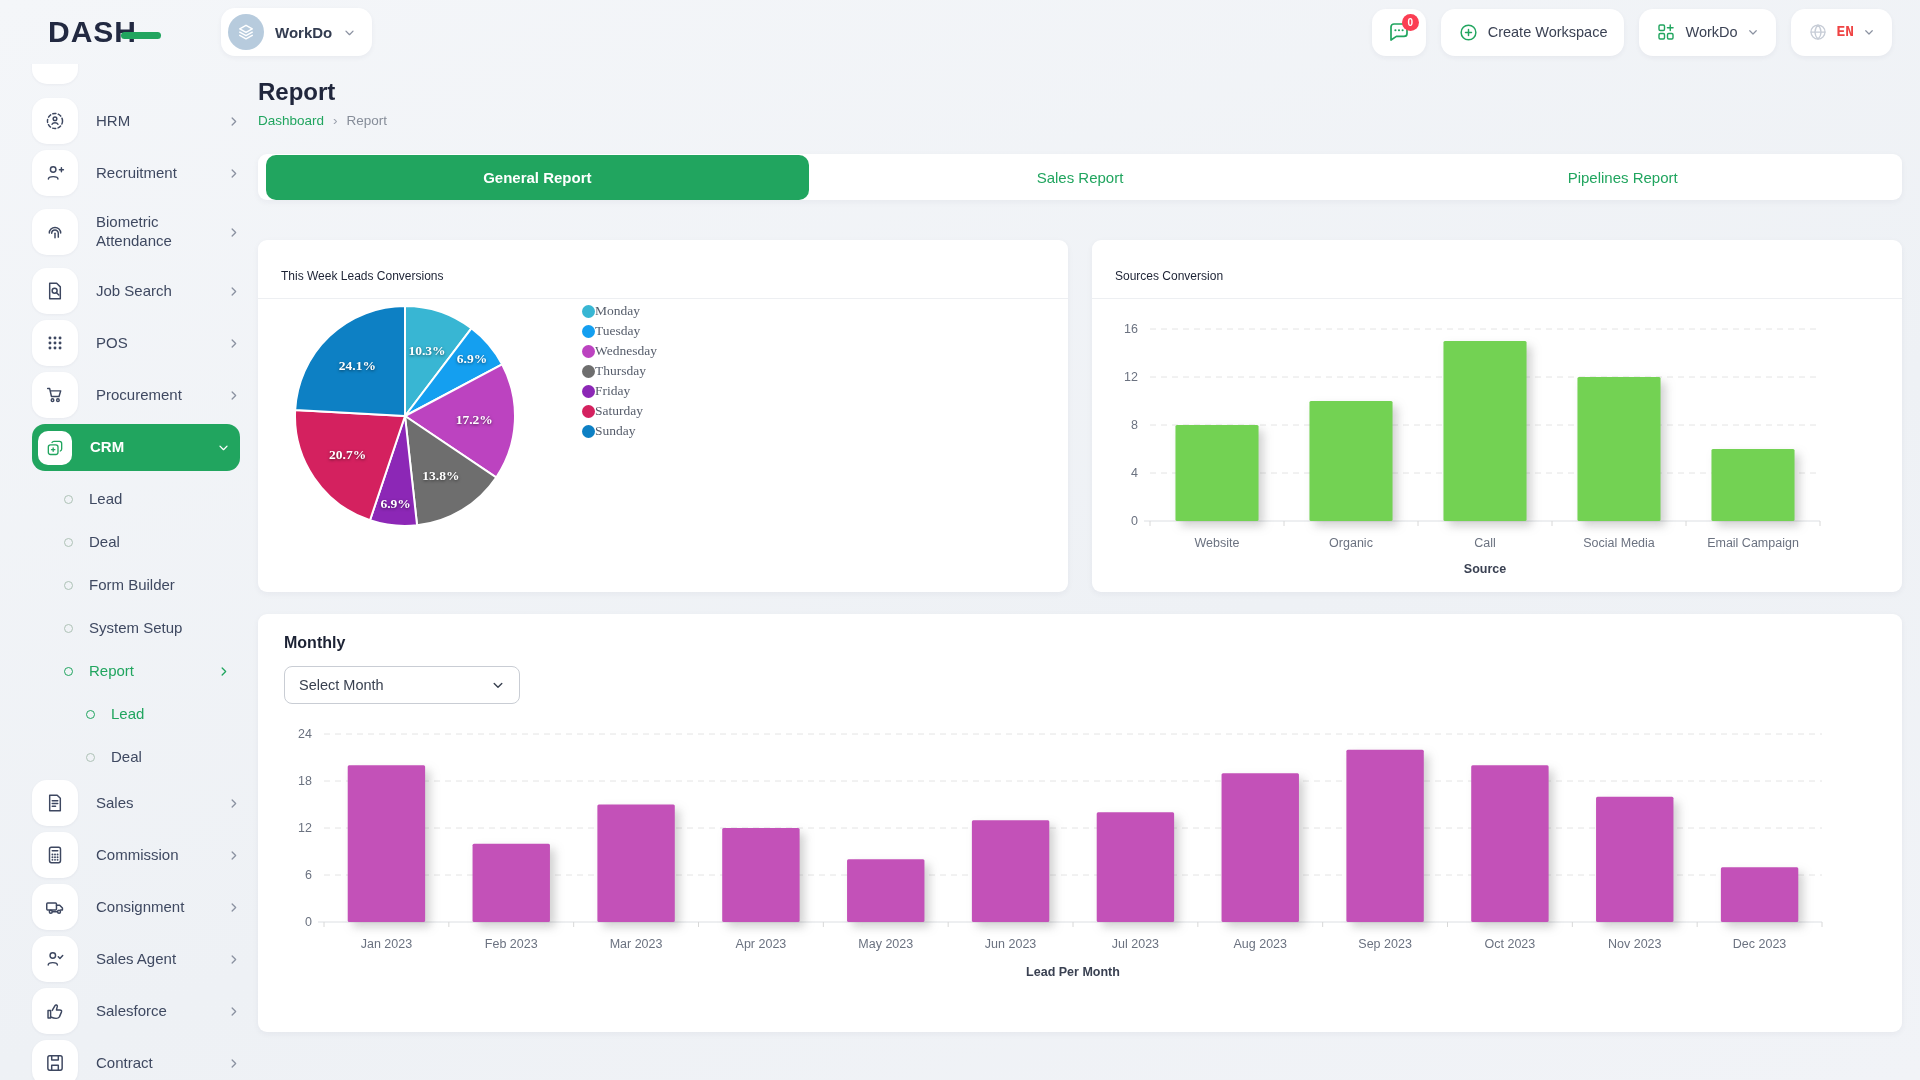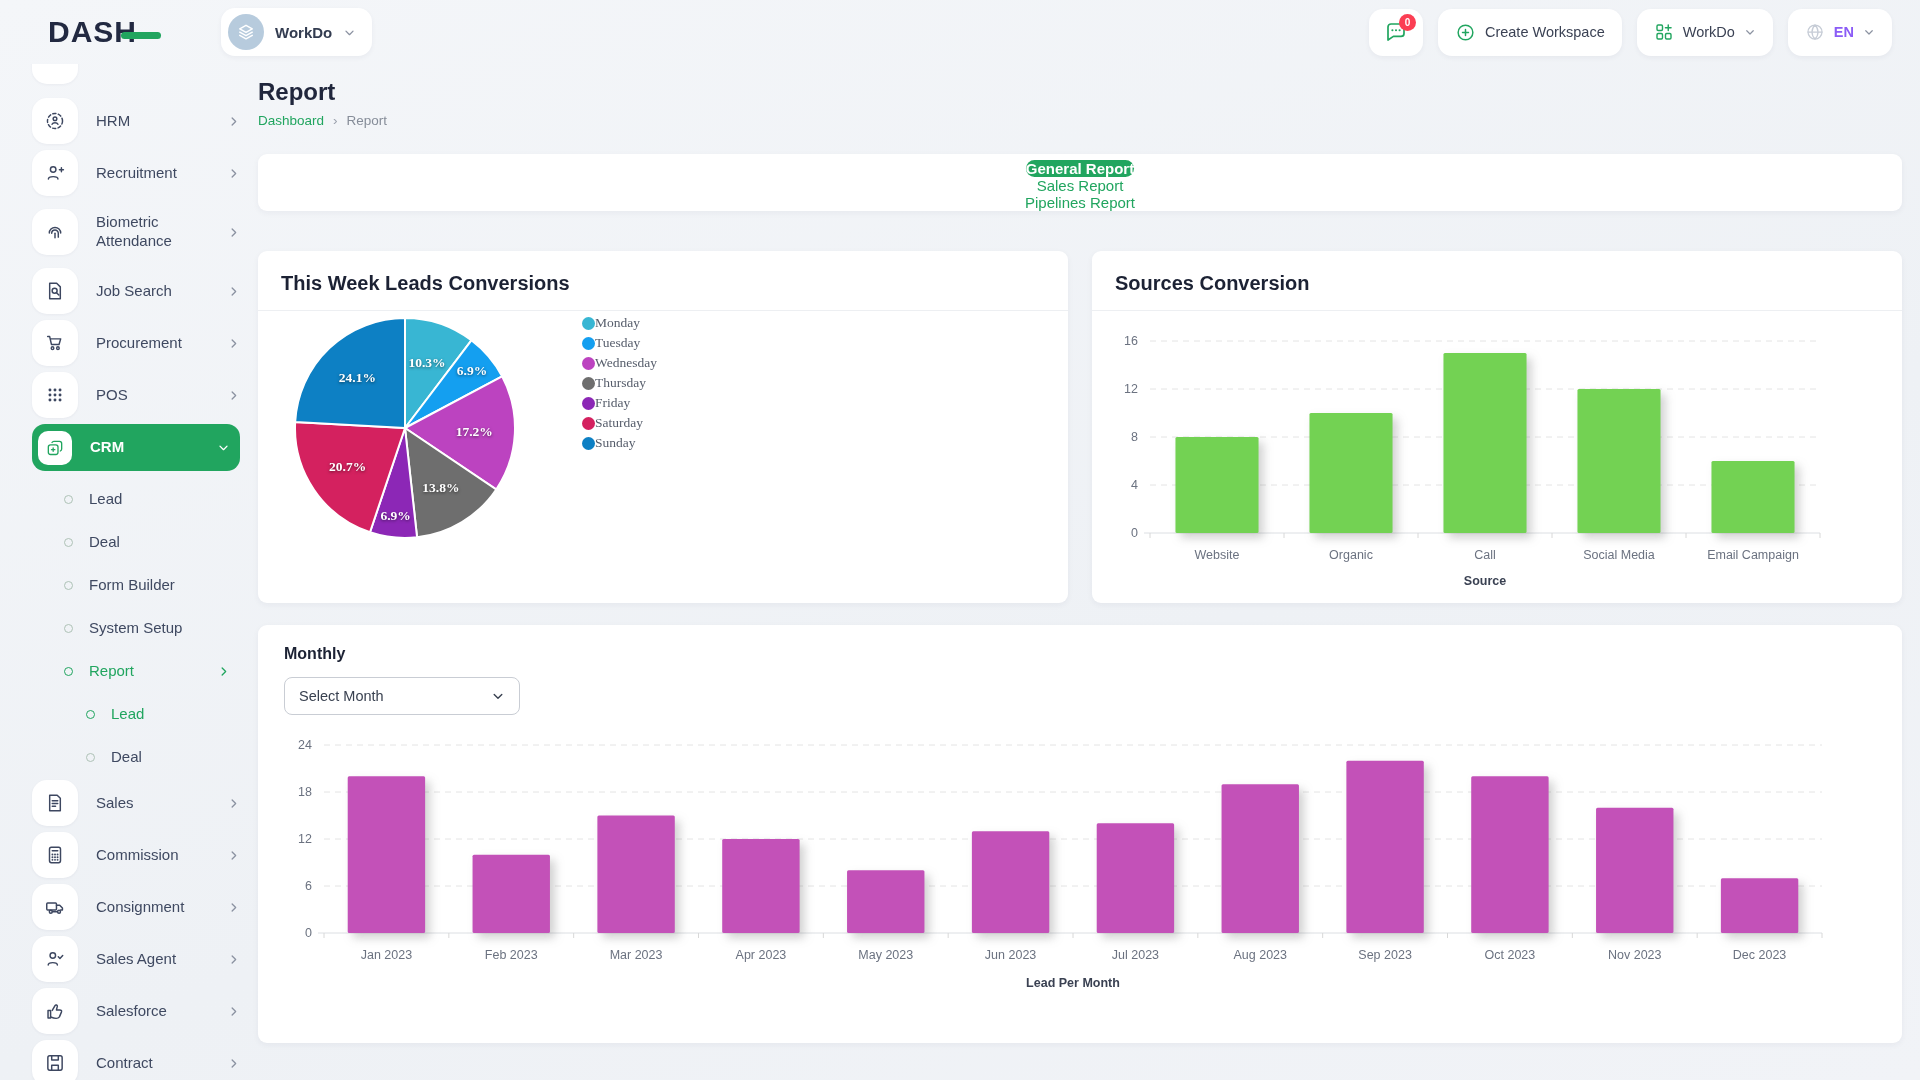--- a/index.html
+++ b/index.html
@@ -13,21 +13,21 @@
   .logo { position:relative; display:flex; align-items:center; cursor:pointer; }
   .logo-text { font-size:30px; font-weight:800; letter-spacing:1px; color:#222941; }
   .logo-bar { position:absolute; right:-24px; top:17px; width:40px; height:7px; background:#21a55f; border-radius:4px; }
   .ws-pill { margin-left:84px; background:#fff; border-radius:14px; height:48px; display:flex; align-items:center; gap:11px; padding:0 16px 0 7px; box-shadow:0 2px 5px rgba(30,40,70,.05); cursor:pointer; }
   .ws-avatar { width:36px; height:36px; border-radius:50%; background:#b7cbdd; display:flex; align-items:center; justify-content:center; color:#fff; }
   .ws-label { font-size:15px; font-weight:600; color:#333c50; }
   .top-right { margin-left:auto; display:flex; align-items:center; gap:15px; }
   .pill { background:#fff; border-radius:14px; height:47px; display:flex; align-items:center; gap:9px; padding:0 17px; box-shadow:0 2px 5px rgba(30,40,70,.05); font-size:14.5px; color:#3b4254; font-weight:500; cursor:pointer; }
   .pill.icon-only { width:54px; justify-content:center; position:relative; padding:0; }
   .badge { position:absolute; top:5px; right:7px; min-width:17px; height:17px; border-radius:9px; background:#fb3e53; color:#fff; font-size:10px; font-weight:700; display:flex; align-items:center; justify-content:center; }
-  .lang-label { color:#8b5cf6; font-weight:600; }
+  .lang-label { color:#ef4444; font-weight:600;font-family:Liberation Mono, monospace; }
 
   
   .sidebar { position:absolute; top:64px; left:16px; bottom:0; width:234px; padding:0 10px 0 16px; overflow:hidden; }
   .side-partial { width:46px; height:46px; background:#fff; border-radius:15px; margin-top:-26px; margin-bottom:14px; box-shadow:0 1px 3px rgba(30,40,70,.05); }
   .side-item { display:flex; align-items:center; gap:18px; min-height:46px; margin-bottom:6px; cursor:pointer; }
   .side-item.tall { min-height:60px; }
   .icn-box { width:46px; height:46px; min-width:46px; background:#fff; border-radius:15px; display:flex; align-items:center; justify-content:center; color:#3d4760; box-shadow:0 1px 3px rgba(30,40,70,.05); }
   .side-label { font-size:15px; font-weight:500; color:#3f4961; line-height:1.25; }
   .side-chev { margin-left:auto; color:#8b92a1; display:flex; }
   .side-item.active { background:#21a55f; border-radius:13px; padding:0 10px 0 6px; min-height:47px; margin:4px 0 8px; }
@@ -42,28 +42,28 @@
   .side-sub.green .dot-ring { border-color:#21a55f; }
   .side-sub .side-chev { color:#21a55f; }
 
   
   .content { position:absolute; left:258px; top:64px; right:18px; bottom:0; }
   .page-title { font-size:24px; font-weight:700; color:#20263c; margin-top:14px; }
   .crumbs { margin-top:7px; font-size:13.5px; display:flex; gap:9px; align-items:center; }
   .crumb-link { color:#21a55f; cursor:pointer; }
   .crumb-sep { color:#9aa0ac; }
   .crumb-cur { color:#868d99; }
-  .tabs-card { margin-top:26px; background:#fff; border-radius:9px; height:57px; display:flex; align-items:center; padding:6px 8px; box-shadow:0 2px 6px rgba(30,40,70,.05);flex-direction:column; }
+  .tabs-card { margin-top:26px; background:#fff; border-radius:9px; height:46px; display:flex; align-items:center; padding:6px 8px; box-shadow:0 2px 6px rgba(30,40,70,.05); }
   .tab { flex:1; height:45px; display:flex; align-items:center; justify-content:center; font-size:15px; color:#21a55f; font-weight:500; cursor:pointer; border-radius:10px; }
   .tab.active { background:#21a55f; color:#fff; font-weight:600; }
 
   .cards-row { margin-top:40px; display:flex; gap:24px; }
   .card { background:#fff; border-radius:9px; box-shadow:0 2px 6px rgba(30,40,70,.05); }
   .card.half { flex:1; height:352px; }
-  .card-hd { padding:21px 23px 15px; font-size:20px; font-weight:700; color:#1c2234; border-bottom:1px solid #edeff2; }
+  .card-hd { padding:29px 23px 15px; font-size:12px; font-weight:400; color:#1c2234; border-bottom:1px solid #edeff2; }
   .pie-body { display:flex; align-items:flex-start; height:290px; padding-left:30px;font-family:Liberation Serif, serif; }
   .pie-legend { list-style:none; margin-left:60px; }
   .pie-legend li { display:flex; align-items:center; margin:4px 0; cursor:pointer; }
   .lg-dot { width:13px; height:13px; border-radius:50%; }
   .lg-lbl { font-size:13.5px; color:#565d6b; }
   .bars-body { padding:2px 10px 0; }
   .pie-lbl { fill:#fff; font-size:13.5px; font-weight:700; filter:drop-shadow(0 1px 1.5px rgba(0,0,0,.5)); }
   .bar { filter:drop-shadow(5px 5px 5px rgba(90,90,90,.28)); cursor:pointer; }
   .tick-lbl { fill:#6b7280; font-size:12.5px; }
   .axis-lbl { fill:#3a4152; font-size:12.5px; font-weight:700; }
@@ -198,49 +198,49 @@
           <span class="side-label">Job Search</span>
           <span class="side-chev">
             <svg viewBox="0 0 24 24" width="13" height="13" fill="none" stroke="currentColor" stroke-width="2.4" stroke-linecap="round" stroke-linejoin="round" class="icn">
               <polyline points="9.5,5.5 16,12 9.5,18.5"></polyline>
             </svg>
           </span>
         </div>
         <div class="side-item">
           <span class="icn-box">
             <svg viewBox="0 0 24 24" width="22" height="22" fill="none" stroke="currentColor" stroke-width="1.6" stroke-linecap="round" stroke-linejoin="round" class="icn">
-              <path d="M4 5h2.2l1.9 8.6h8.3l1.8-6.1H7"></path>
-              <circle cx="9.3" cy="17.6" r="1.4"></circle>
-              <circle cx="15.2" cy="17.6" r="1.4"></circle>
-            </svg>
-          </span>
-          <span class="side-label">Procurement</span>
-          <span class="side-chev">
-            <svg viewBox="0 0 24 24" width="13" height="13" fill="none" stroke="currentColor" stroke-width="2.4" stroke-linecap="round" stroke-linejoin="round" class="icn">
-              <polyline points="9.5,5.5 16,12 9.5,18.5"></polyline>
-            </svg>
-          </span>
-        </div>
-        <div class="side-item">
-          <span class="icn-box">
-            <svg viewBox="0 0 24 24" width="22" height="22" fill="none" stroke="currentColor" stroke-width="1.6" stroke-linecap="round" stroke-linejoin="round" class="icn">
               <g fill="currentColor" stroke="none">
                 <circle cx="6.5" cy="6.5" r="1.6"></circle>
                 <circle cx="12" cy="6.5" r="1.6"></circle>
                 <circle cx="17.5" cy="6.5" r="1.6"></circle>
                 <circle cx="6.5" cy="12" r="1.6"></circle>
                 <circle cx="12" cy="12" r="1.6"></circle>
                 <circle cx="17.5" cy="12" r="1.6"></circle>
                 <circle cx="6.5" cy="17.5" r="1.6"></circle>
                 <circle cx="12" cy="17.5" r="1.6"></circle>
                 <circle cx="17.5" cy="17.5" r="1.6"></circle>
               </g>
             </svg>
           </span>
           <span class="side-label">POS</span>
+          <span class="side-chev">
+            <svg viewBox="0 0 24 24" width="13" height="13" fill="none" stroke="currentColor" stroke-width="2.4" stroke-linecap="round" stroke-linejoin="round" class="icn">
+              <polyline points="9.5,5.5 16,12 9.5,18.5"></polyline>
+            </svg>
+          </span>
+        </div>
+        <div class="side-item">
+          <span class="icn-box">
+            <svg viewBox="0 0 24 24" width="22" height="22" fill="none" stroke="currentColor" stroke-width="1.6" stroke-linecap="round" stroke-linejoin="round" class="icn">
+              <path d="M4 5h2.2l1.9 8.6h8.3l1.8-6.1H7"></path>
+              <circle cx="9.3" cy="17.6" r="1.4"></circle>
+              <circle cx="15.2" cy="17.6" r="1.4"></circle>
+            </svg>
+          </span>
+          <span class="side-label">Procurement</span>
           <span class="side-chev">
             <svg viewBox="0 0 24 24" width="13" height="13" fill="none" stroke="currentColor" stroke-width="2.4" stroke-linecap="round" stroke-linejoin="round" class="icn">
               <polyline points="9.5,5.5 16,12 9.5,18.5"></polyline>
             </svg>
           </span>
         </div>
         <div class="side-item active">
           <span class="icn-box">
             <svg viewBox="0 0 24 24" width="20" height="20" fill="none" stroke="currentColor" stroke-width="1.6" stroke-linecap="round" stroke-linejoin="round" class="icn">
               <rect x="4" y="8.2" width="11.6" height="11.6" rx="2.6"></rect>

